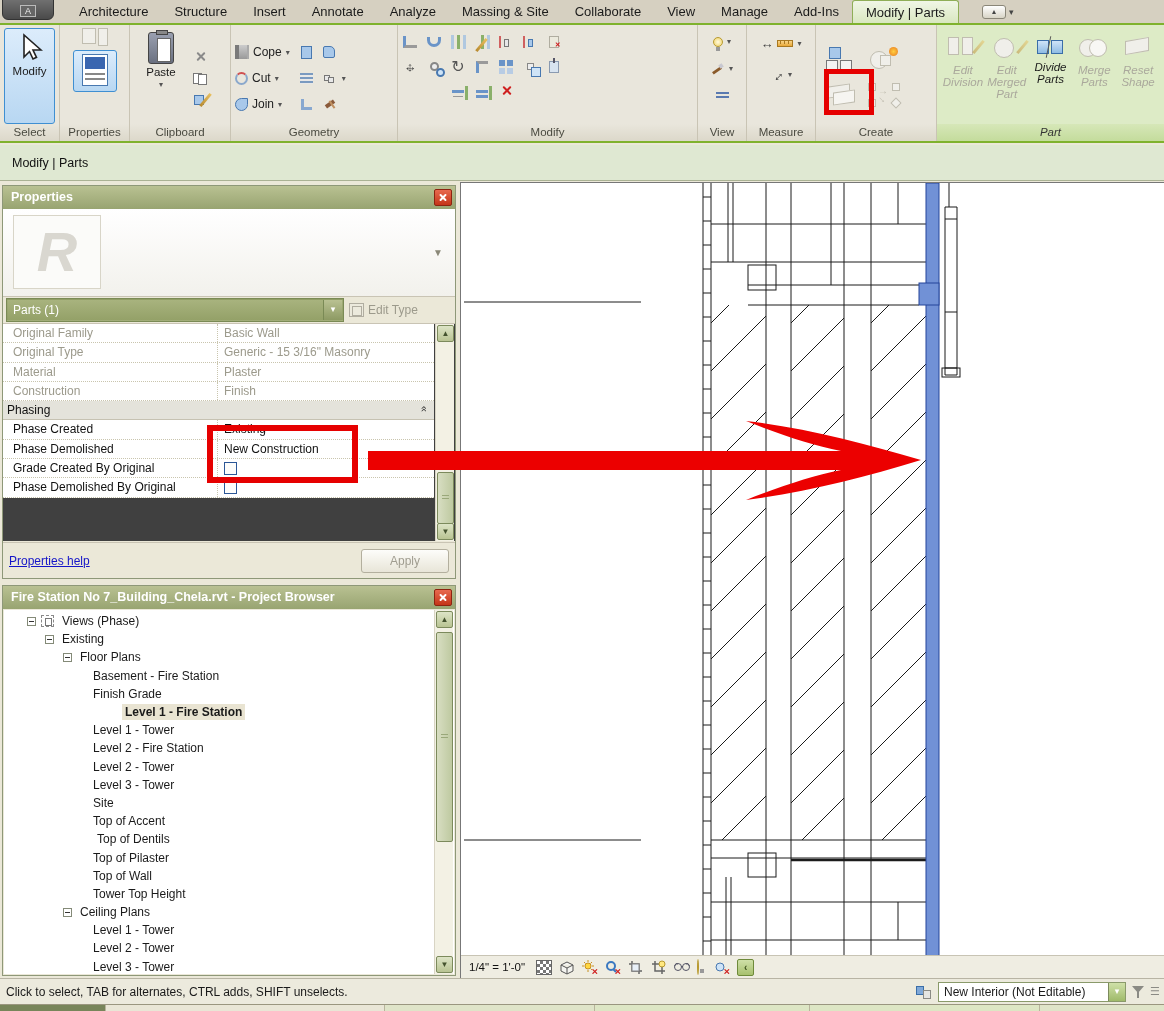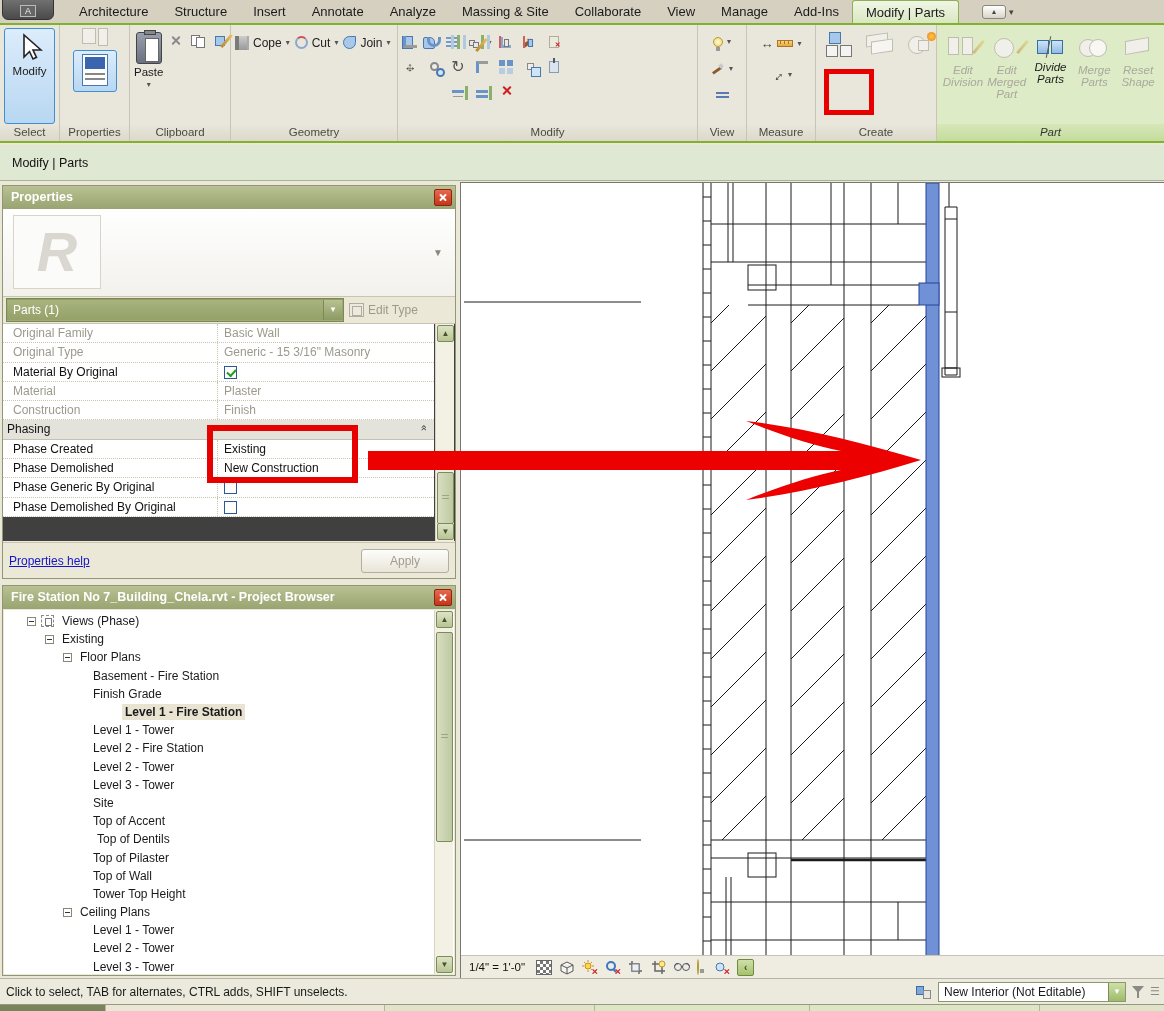--- a/index.html
+++ b/index.html
@@ -159,21 +159,21 @@
 
   .bottom-strip { position:absolute; left:0; top:1004px; width:1164px; height:7px; background:#e9e6d6;
                   border-top:1px solid #9a967f; display:flex; }
   .bs-seg { height:100%; border-right:1px solid #b8b49c; }
 
   
   .red-rect { position:absolute; border:5px solid #e60000; z-index:60; pointer-events:none; }
   #arrow-overlay { position:absolute; left:0; top:0; z-index:55; pointer-events:none; }
 
   
-  .geo-col { display:flex; flex-direction:row; justify-content:space-between; gap:5px; padding-top:4px; }
+  .geo-col { display:flex; flex-direction:column; justify-content:center; gap:5px; padding-top:4px; }
   .geo-row { display:flex; align-items:center; gap:4px; height:21px; }
   .geo-label { font-size:12px; color:#222; }
 
   
   .mod-grid { display:grid; grid-template-columns:repeat(7,24px); grid-auto-rows:25px; align-items:center; justify-items:center; padding-top:4px; }
 
   
   .part-btn { width:51px; display:flex; flex-direction:column; align-items:center; padding-top:5px; gap:3px; overflow:hidden; }
   .part-btn .plabel { font-size:11.5px; line-height:12px; text-align:center; color:#1a1a1a; width:50px; }
   .part-btn.disabled .plabel { color:#aaa89c; }
@@ -535,28 +535,20 @@
 
         <div class="prop-row muted">
           <div class="prop-label">Original Type</div>
           <div class="prop-value">
 
             <span class="pv-text">Generic - 15 3/16" Masonry</span>
 
           </div>
         </div>
 
-        <div class="prop-row">
-          <div class="prop-label">Material By Original</div>
-          <div class="prop-value">
-            <span class="cb check"></span>
-            <span class="pv-text"></span>
-
-          </div>
-        </div>
 
         <div class="prop-row muted">
           <div class="prop-label">Material</div>
           <div class="prop-value">
 
             <span class="pv-text">Plaster</span>
 
           </div>
         </div>
 
@@ -590,21 +582,21 @@
         <div class="prop-row">
           <div class="prop-label">Phase Demolished</div>
           <div class="prop-value">
 
             <span class="pv-text">New Construction</span>
 
           </div>
         </div>
 
         <div class="prop-row">
-          <div class="prop-label">Phase Generic By Original</div>
+          <div class="prop-label">Grade Created By Original</div>
           <div class="prop-value">
             <span class="cb uncheck"></span>
             <span class="pv-text"></span>
 
           </div>
         </div>
 
         <div class="prop-row">
           <div class="prop-label">Phase Demolished By Original</div>
           <div class="prop-value">

